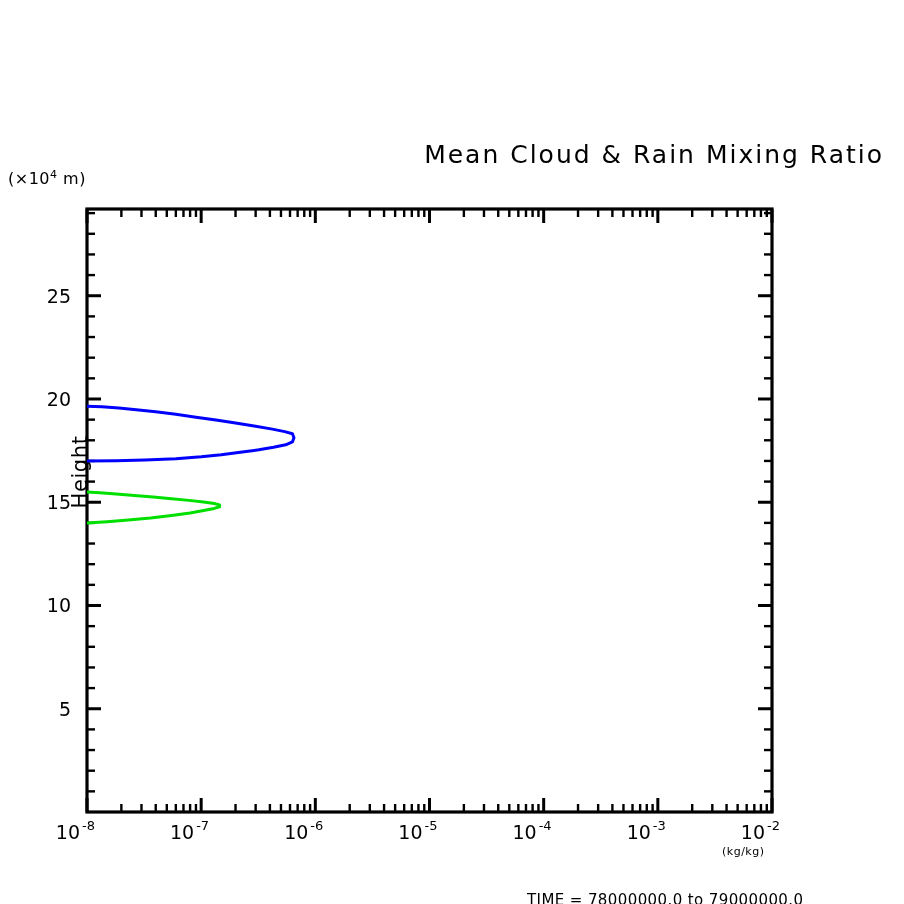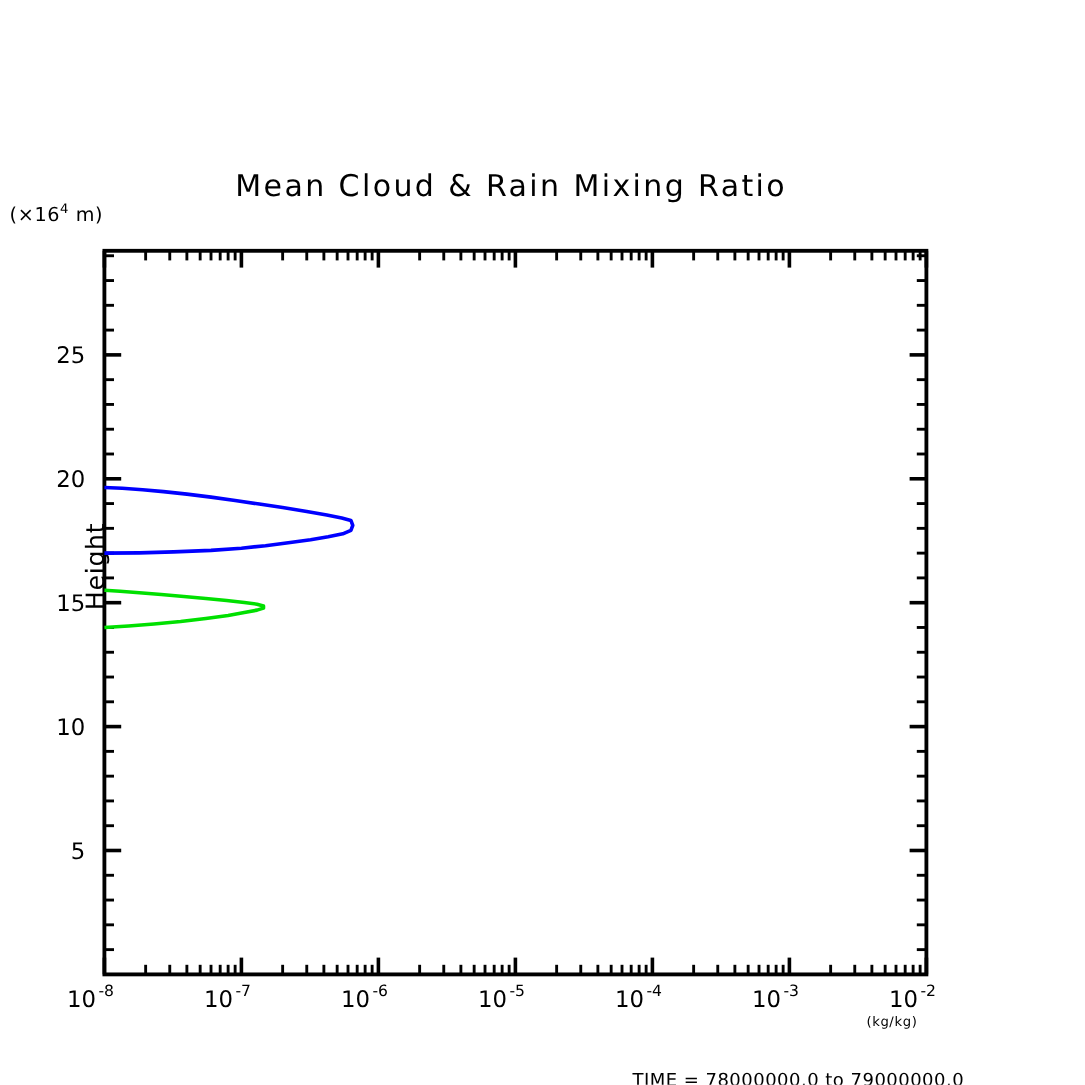--- a/index.html
+++ b/index.html
@@ -23,27 +23,28 @@
     width: 904px;
     height: 904px;
   }
 
   
   #plot-title {
     position: absolute;
     left: 0;
     top: 140px;
     width: 852px;
-    text-align: center;
+    text-align: right;
     font-family: "DejaVu Sans", sans-serif;
     font-size: 25px;
     font-weight: 400;
     letter-spacing: 2.0px;
     white-space: nowrap;
     color: #000000;
+    padding-left: 32px;
   }
 
   
   #y-unit-label {
     position: absolute;
     left: 8px;
     top: 169px;
     font-size: 16px;
     letter-spacing: 0.5px;
     white-space: nowrap;
@@ -106,21 +107,21 @@
     fill: #000000;
   }
 </style>
 </head>
 <body>
 
 <div id="figure">
 
   <div id="plot-title">Mean Cloud &amp; Rain Mixing Ratio</div>
 
-  <div id="y-unit-label"><span>(×16</span><sup>4</sup><span> m)</span></div>
+  <div id="y-unit-label"><span>(×10</span><sup>4</sup><span> m)</span></div>
 
   <div id="y-axis-title">Height</div>
 
   <div id="x-unit-label">(kg/kg)</div>
 
   <div id="time-annotation">TIME = 78000000.0 to 79000000.0</div>
 
   <svg id="plot-svg" width="904" height="904">
     <g id="axis-frame">
         <rect x="87" y="209" width="685" height="603" fill="none" stroke="#000000" stroke-width="3.2"></rect>

